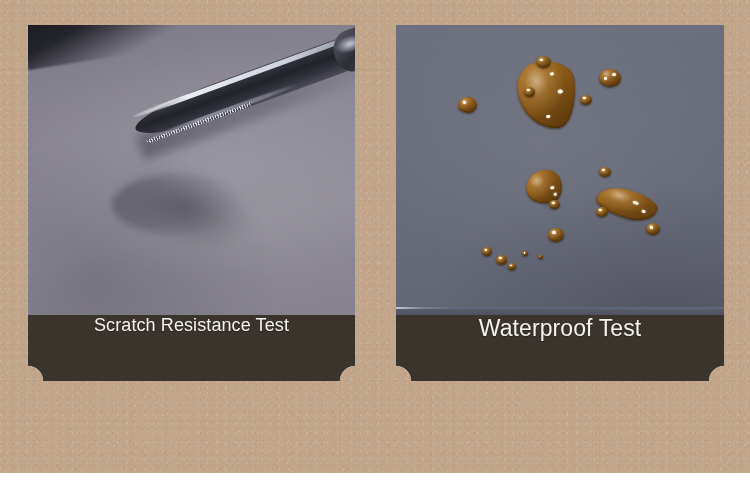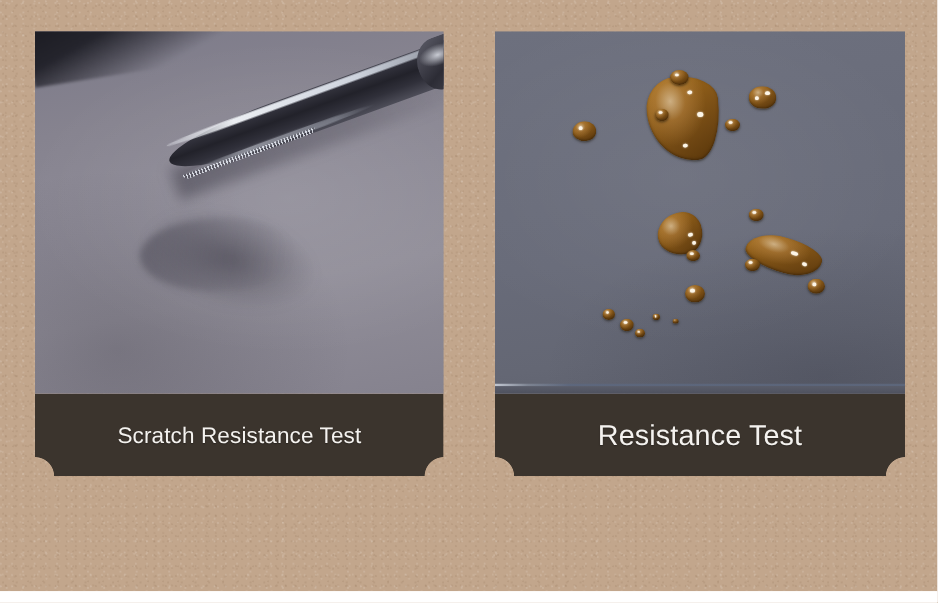--- a/index.html
+++ b/index.html
@@ -228,21 +228,20 @@
 
   
   .caption {
     position: absolute;
     left: 0;
     top: 290px;
     width: 100%;
     height: 66px;
     background: #3b342d;
     display: flex;
-    align-items: center;
     justify-content: center;
     
     -webkit-mask-image:
       radial-gradient(circle 15px at 0px 66px, transparent 0 15px, #000 15.6px),
       radial-gradient(circle 15px at 100% 66px, transparent 0 15px, #000 15.6px);
     -webkit-mask-composite: source-in;
             mask-image:
       radial-gradient(circle 15px at 0px 66px, transparent 0 15px, #000 15.6px),
       radial-gradient(circle 15px at 100% 66px, transparent 0 15px, #000 15.6px);
     mask-composite: intersect;
@@ -355,19 +354,19 @@
       <div class="drop" style="left:126px; top:226px; width:6px; height:5px; border-radius:50%;">
         <span class="spec" style="left:1.5px; top:1px; width:1.5px; height:1.5px;"></span>
       </div>
       <div class="drop" style="left:142px; top:230px; width:5px; height:4px; border-radius:50%;"></div>
 
       <div id="right-bottom-edge"></div>
       <div id="right-bottom-edge2"></div>
     </div>
 
     <div class="caption" id="caption-right">
-      <span class="caption-text">Resistance Test</span>
+      <span class="caption-text">Waterproof Test</span>
     </div>
   </div>
 
   <div id="bottom-strip"></div>
 
 </div>
 
 </body></html>

